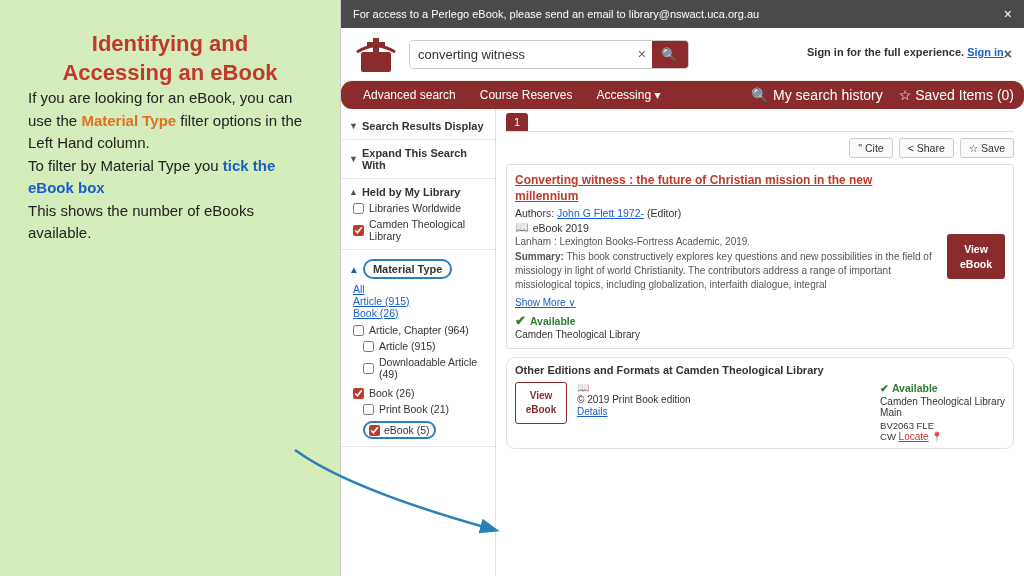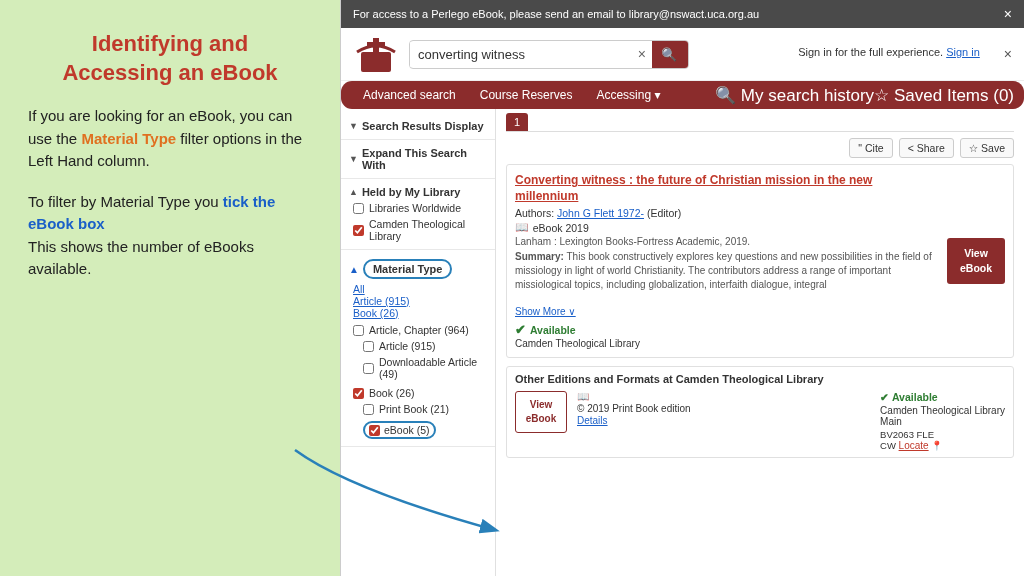--- a/index.html
+++ b/index.html
@@ -6,21 +6,20 @@
     body { font-family: Arial, sans-serif; background: #d4edba; width: 1024px; height: 576px; overflow: hidden; display: flex; }
 
     
     .left-panel {
       width: 340px;
       min-width: 340px;
       background: #d4edba;
       padding: 30px 28px;
       display: flex;
       flex-direction: column;
-      gap: 18px;
     }
     .left-title {
       font-size: 22px;
       font-weight: bold;
       color: #c0392b;
       line-height: 1.3;
       text-align: center;
     }
     .left-body {
       font-size: 15px;
@@ -97,22 +96,23 @@
       color: #fff;
       border: none;
       padding: 6px 10px;
       cursor: pointer;
       font-size: 13px;
     }
     .signin-box {
       margin-left: auto;
       display: flex;
       align-items: flex-start;
-      gap: 24px;
+      gap: 0;
       font-size: 11px;
+      font-weight: bold;
     }
     .signin-text { color: #333; }
     .signin-link { color: #1a5fc8; text-decoration: underline; cursor: pointer; }
     .signin-close { cursor: pointer; color: #555; font-size: 14px; }
 
     
     .nav-bar {
       background: #8b2c2c;
       display: flex;
       align-items: center;
@@ -124,23 +124,23 @@
     .nav-item {
       color: #fff;
       padding: 7px 12px;
       cursor: pointer;
       white-space: nowrap;
     }
     .nav-right {
       margin-left: auto;
       display: flex;
       align-items: center;
-      gap: 0;
-      color: #fff;
-      font-size: 17px;
+      gap: 16px;
+      color: #fff;
+      font-size: 14px;
     }
     .nav-right-item { display: flex; align-items: center; gap: 4px; cursor: pointer; }
 
     
     .main-content {
       display: flex;
       flex: 1;
       overflow: hidden;
     }
 
@@ -250,21 +250,21 @@
       border-radius: 2px;
       padding: 4px;
       line-height: 1.3;
     }
     .result-info { flex: 1; }
     .result-title { color: #c0392b; font-size: 12px; font-weight: bold; text-decoration: underline; cursor: pointer; line-height: 1.3; margin-bottom: 3px; }
     .result-authors { font-size: 10.5px; color: #333; margin-bottom: 2px; }
     .result-authors a { color: #1a5fc8; text-decoration: underline; cursor: pointer; }
     .result-type { display: flex; align-items: center; gap: 4px; font-size: 10.5px; color: #333; margin-bottom: 2px; }
     .ebook-icon { color: #8b2c2c; font-size: 11px; }
-    .result-summary { font-size: 10px; color: #555; line-height: 1.4; margin-bottom: 12px; }
+    .result-summary { font-size: 10px; color: #555; line-height: 1.4; margin-bottom: 3px; }
     .show-more { color: #1a5fc8; font-size: 10px; cursor: pointer; text-decoration: underline; }
     .available-badge { display: flex; align-items: center; gap: 4px; color: #2e7d32; font-size: 10.5px; font-weight: bold; }
     .available-badge .check { color: #2e7d32; font-size: 13px; }
     .camden-lib { font-size: 10px; color: #333; margin-top: 1px; }
     .view-ebook-btn {
       background: #8b2c2c;
       color: #fff;
       border: none;
       border-radius: 3px;
       padding: 8px 10px;
@@ -274,21 +274,21 @@
       text-align: center;
       width: 58px;
       min-width: 58px;
       align-self: center;
       line-height: 1.4;
     }
 
     
     .other-editions {
       border: 1px solid #e0e0e0;
-      border-radius: 3px;
+      border-radius: 9px;
       padding: 6px 8px;
       margin-top: 4px;
     }
     .other-editions-title { font-size: 11px; font-weight: bold; color: #333; margin-bottom: 6px; }
     .edition-row { display: flex; align-items: flex-start; gap: 10px; }
     .edition-btn {
       background: #fff;
       border: 1px solid #8b2c2c;
       color: #8b2c2c;
       border-radius: 3px;

